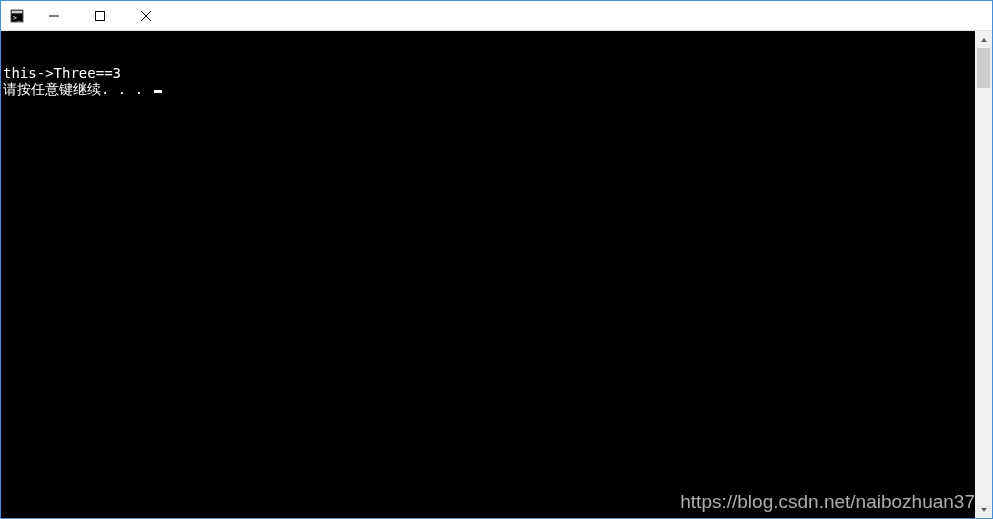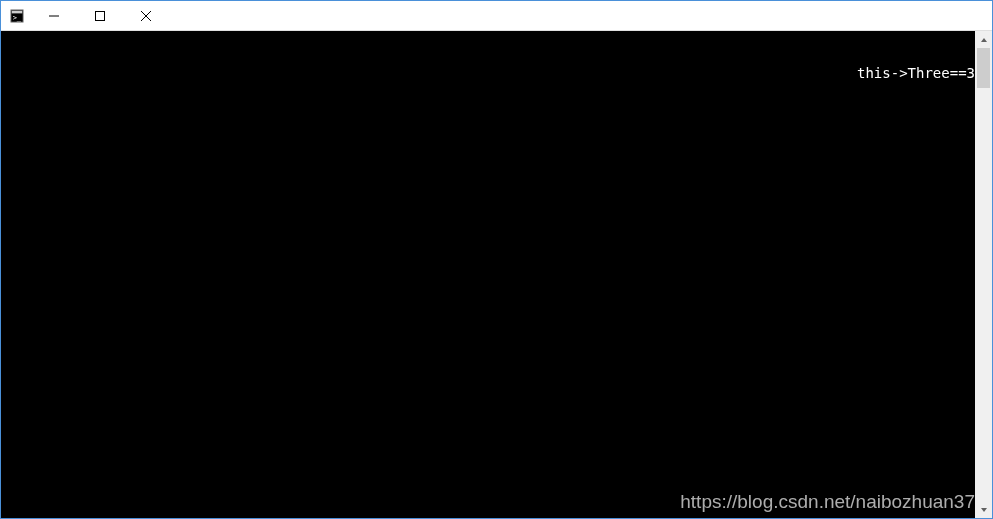--- a/index.html
+++ b/index.html
@@ -79,21 +79,20 @@
       color: #fff;
       font-family: "NSimSun", "SimSun", "Consolas", monospace;
       font-size: 14px;
       line-height: 16px;
       padding: 2px 0 0 2px;
       white-space: pre;
       overflow: hidden;
     }
     .console-line {
       display: block;
-      text-align: right;
     }
     .cursor {
       display: inline-block;
       width: 8px;
       height: 3px;
       background: #fff;
       vertical-align: baseline;
       margin-left: 2px;
       position: relative;
       top: -1px;
@@ -164,21 +163,21 @@
         <svg width="10" height="10" viewBox="0 0 10 10">
             <line x1="0" y1="0" x2="10" y2="10" stroke="#000" stroke-width="1"></line>
             <line x1="10" y1="0" x2="0" y2="10" stroke="#000" stroke-width="1"></line>
           </svg>
       </div>
     </div>
   </div>
 
   <div class="content-area">
     <div class="console">
-      <span class="console-line">this-&gt;Three==3</span>
+      <span class="console-line">this-&gt;Three==3</span><span class="console-line"><span>请按任意键继续. . . </span><span class="cursor"></span></span>
     </div>
     <div class="scrollbar">
       <div class="sb-btn">
         <svg width="8" height="8" viewBox="0 0 8 8">
             <polygon points="4,2 7,6 1,6" fill="#606060"></polygon>
           </svg>
       </div>
       <div class="sb-track">
         <div class="sb-thumb"></div>
       </div>

